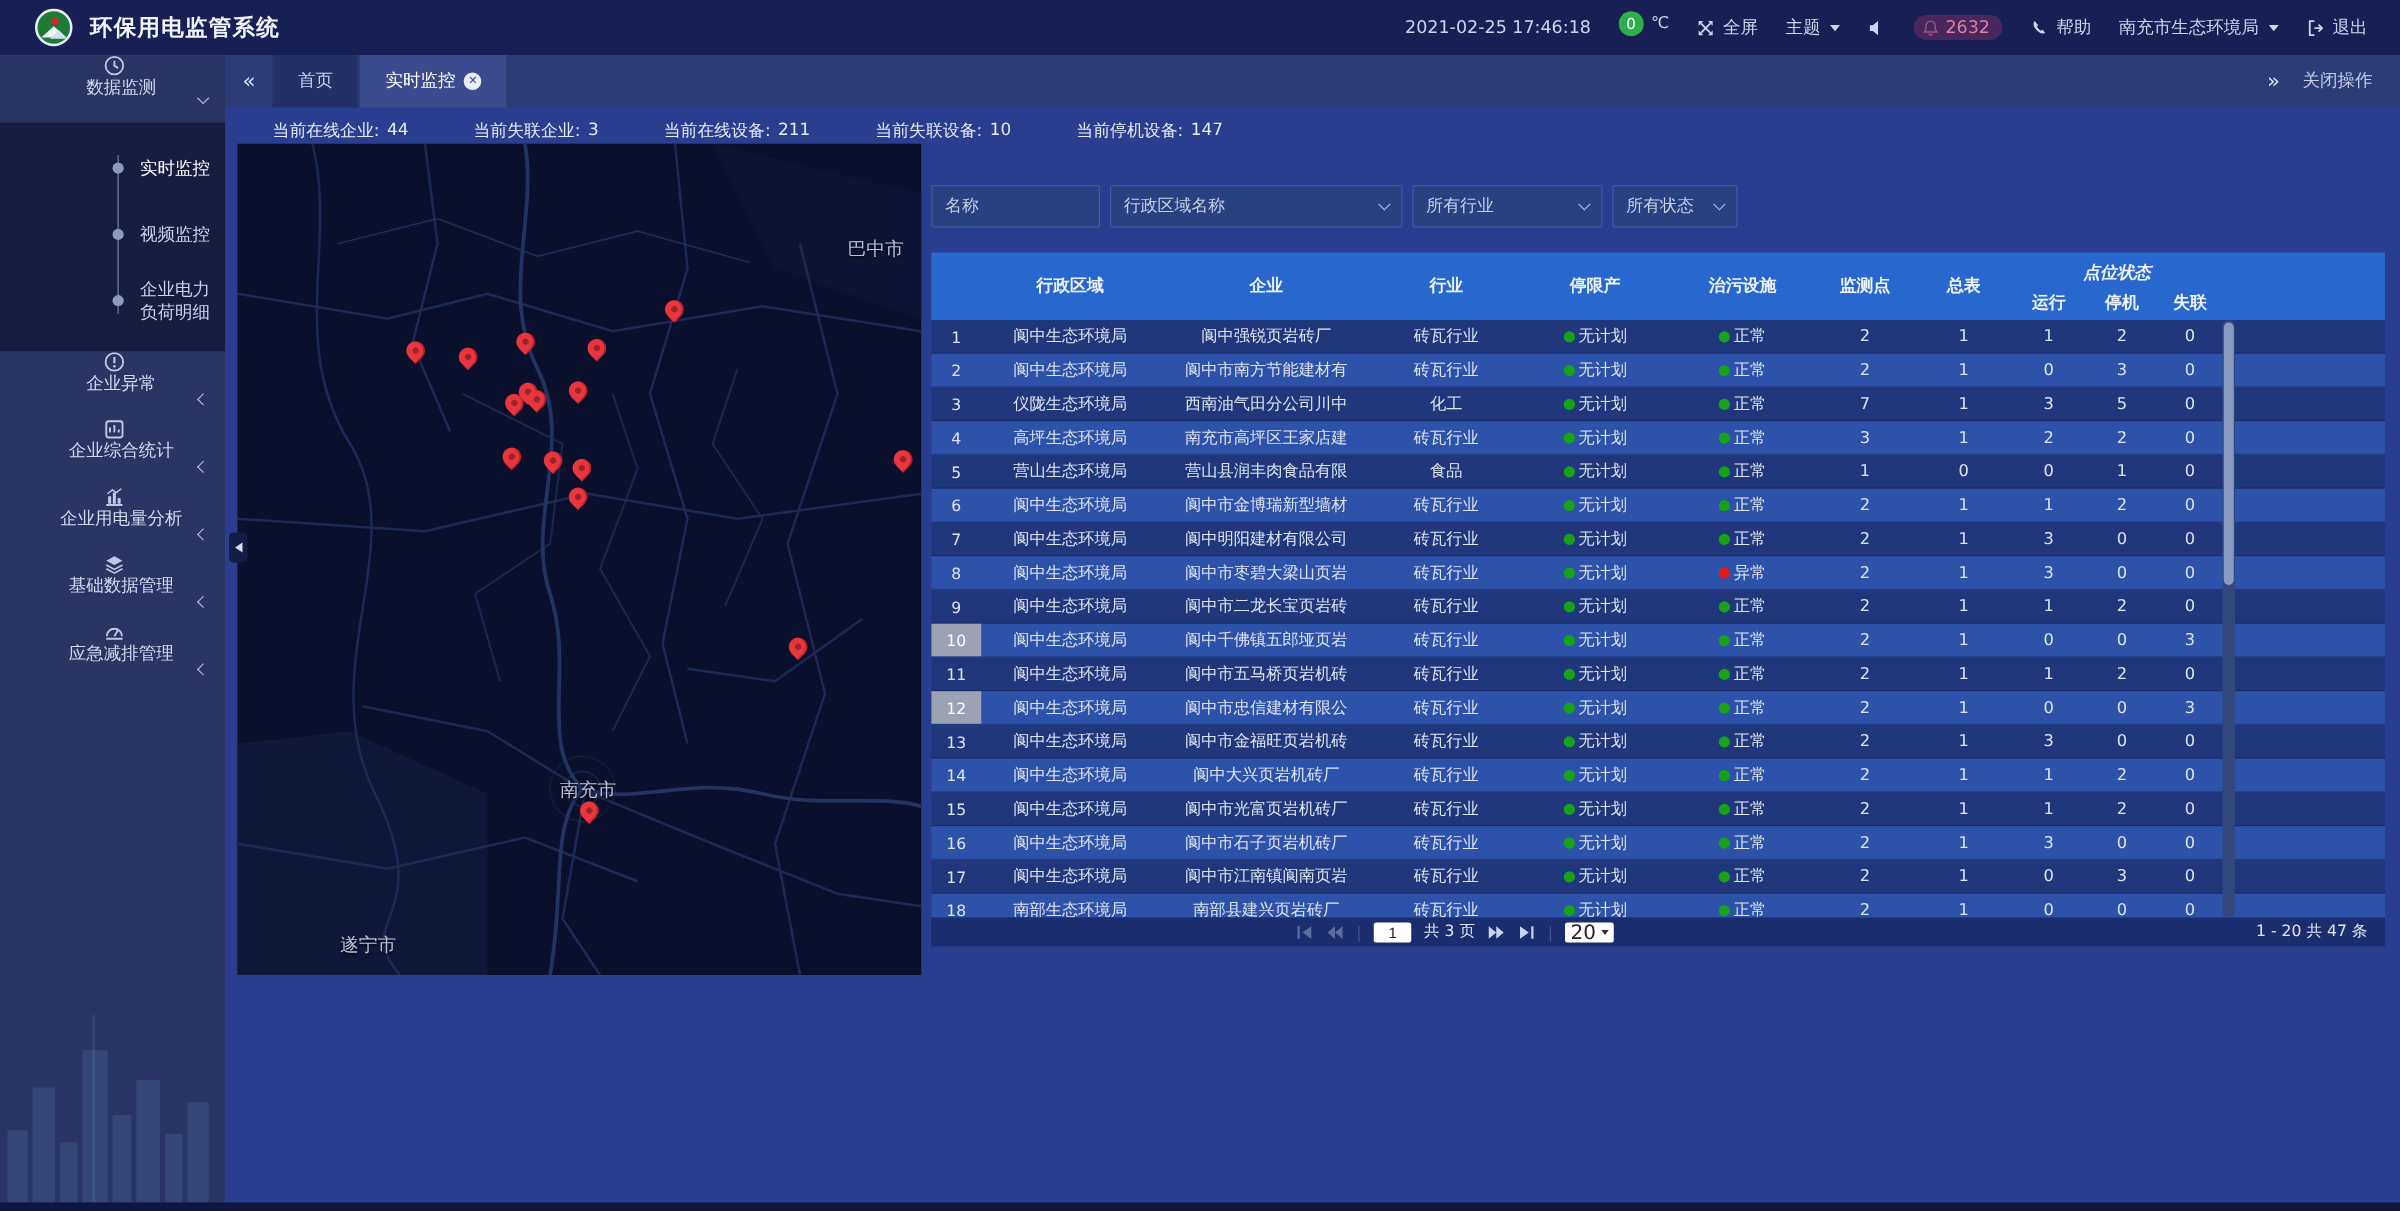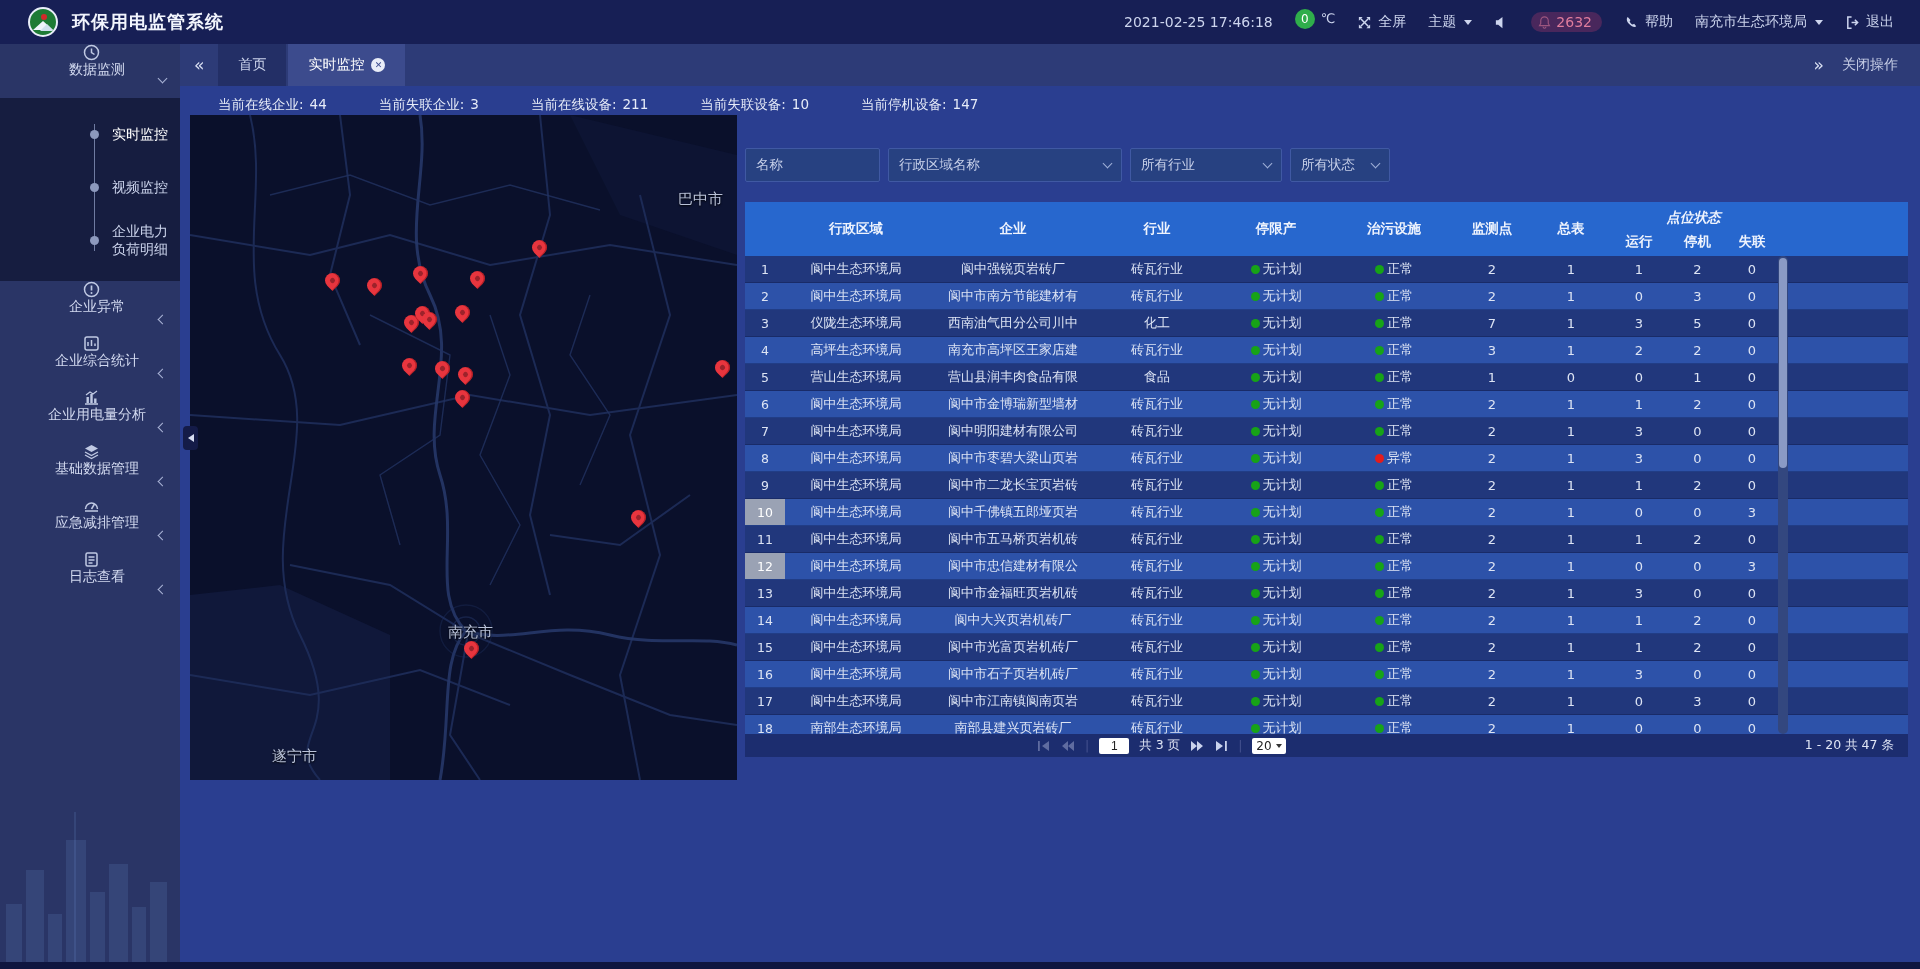--- a/index.html
+++ b/index.html
@@ -112,21 +112,21 @@
     background:#33477f; z-index:7; border-radius:5px; }
   .vscroll .thumb { position:absolute; left:1px; top:2px; width:8px; height:210px;
     background:#8a9ac5; border-radius:4px; }
 
   .pagbar { position:absolute; left:745px; top:734px; width:1163px; height:23px; background:#1c2d6f;
     display:flex; align-items:center; gap:10px; padding-left:292px; font-size:12.5px; color:#dfe5f5; z-index:8; }
   .pg-ico { width:14px; height:12px; cursor:pointer; }
   .pg-sep { color:#44518f; }
   .page-input { width:30px; height:16px; background:#fff; color:#222; border:none; border-radius:2px;
     text-align:center; font-size:12px; }
-  .size-sel { height:16px; background:#fff; color:#222; border-radius:2px; font-size:12px;
+  .size-sel { height:16px; background:#fff; color:#222; border-radius:2px; font-size:16px;
     display:flex; align-items:center; padding:0 4px; gap:4px; cursor:pointer; }
   .size-sel .sv { width:0; height:0; border-left:3.5px solid transparent; border-right:3.5px solid transparent;
     border-top:4px solid #333; }
   .range-label { margin-left:auto; padding-right:14px; }
 
   .footer-strip { position:absolute; left:0; top:962px; width:1920px; height:7px; background:#0f1640; z-index:40; }
 </style>
 </head>
 <body>
 
@@ -250,28 +250,20 @@
         <span>基础数据管理</span>
         <span class="chev left"></span>
       </div>
       <div class="side-item">
         <span class="s-icon"><svg viewBox="0 0 17 17" width="17" height="17">
             <path d="M2.5 12a6 6 0 0 1 12 0" fill="none" stroke="#cdd6ee" stroke-width="1.5"></path>
             <path d="M8.5 12L11.5 7" stroke="#cdd6ee" stroke-width="1.5"></path>
             <path d="M2 14h13" stroke="#cdd6ee" stroke-width="1.5"></path>
           </svg></span>
         <span>应急减排管理</span>
-        <span class="chev left"></span>
-      </div>
-      <div class="side-item">
-        <span class="s-icon"><svg viewBox="0 0 17 17" width="17" height="17">
-            <rect x="3" y="2" width="11" height="13" rx="1.5" fill="none" stroke="#cdd6ee" stroke-width="1.5"></rect>
-            <path d="M5.5 6h6M5.5 9h6M5.5 12h4" stroke="#cdd6ee" stroke-width="1.3"></path>
-          </svg></span>
-        <span>日志查看</span>
         <span class="chev left"></span>
       </div>
     </div>
   <div class="skyline">
     <div style="left:6px;width:16px;height:58px"></div>
     <div style="left:26px;width:18px;height:92px"></div>
     <div style="left:48px;width:14px;height:48px"></div>
     <div style="left:66px;width:20px;height:122px"></div>
     <div style="left:90px;width:15px;height:70px"></div>
     <div style="left:109px;width:19px;height:98px"></div>

